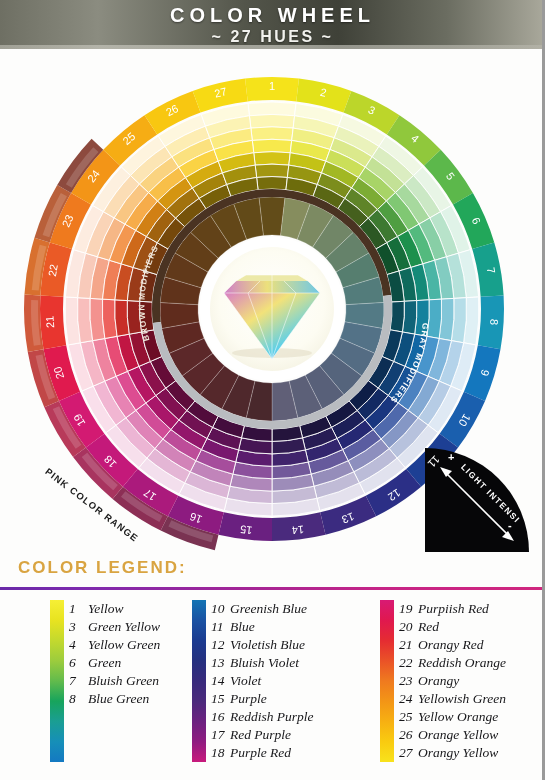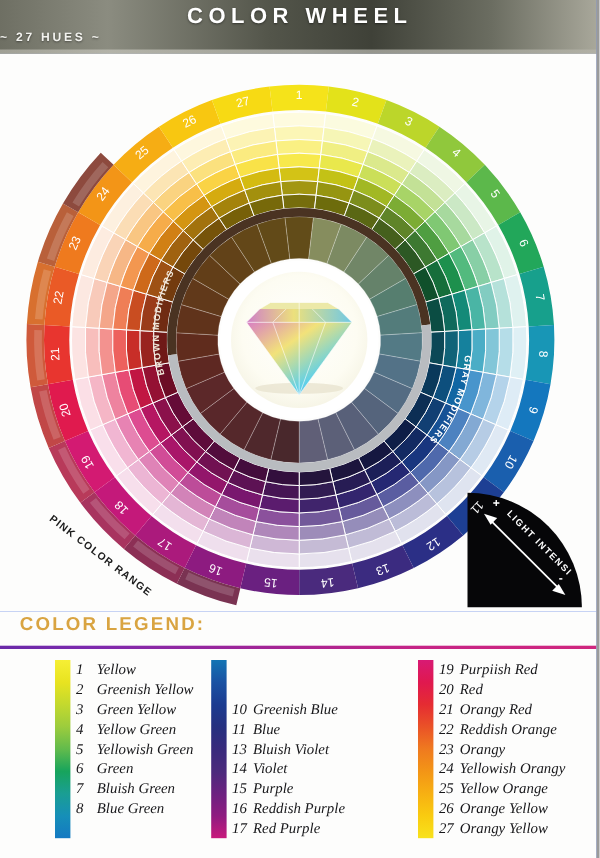--- a/index.html
+++ b/index.html
@@ -5,42 +5,42 @@
   html,body{margin:0;padding:0;}
   body{
     width:545px;height:780px;
     background:#fbfbfa;
     font-family:"Liberation Sans", sans-serif;
     overflow:hidden;
     position:relative;
     box-sizing:border-box;
     border-right:3px solid #9a9a9a;
   }
-  #root{position:relative;width:545px;height:780px;overflow:hidden;background:#1d4ed8;}
+  #root{position:relative;width:545px;height:780px;overflow:hidden;background:#86efac;}
 
   
   .header{
     position:absolute;left:0;top:0;width:545px;height:49px;
     background:linear-gradient(90deg,#6e6f63 0%,#8b8c80 18%,#53554a 45%,#3f4138 62%,#6b6d61 82%,#aaa99c 100%);
     overflow:hidden;
   }
   .header:after{
     content:"";position:absolute;left:0;right:0;bottom:0;height:4px;
     background:linear-gradient(90deg,#c9c8be,#e8e7df,#b9b8ae);
     opacity:.55;
   }
   .hdr-title{
     position:absolute;left:0;right:0;top:4px;text-align:center;
     color:#ffffff;font-weight:bold;font-size:20px;letter-spacing:5px;
     text-shadow:0 1px 2px rgba(0,0,0,.45);
     font-family:"Liberation Sans", sans-serif;
   }
   .hdr-sub{
-    position:absolute;left:0;right:0;top:28px;text-align:left;
-    color:#f2f2ee;font-weight:bold;font-size:11px;letter-spacing:2.5px;
+    position:absolute;left:0;right:0;top:28px;text-align:center;
+    color:#f2f2ee;font-weight:bold;font-size:16px;letter-spacing:2.5px;
     text-shadow:0 1px 2px rgba(0,0,0,.45);
   }
 
   
   .stage{position:absolute;left:0;top:49px;width:545px;height:507px;background:#fdfdfc;}
   .wheel-wrap{position:absolute;left:12px;top:4px;width:520px;height:500px;}
   svg.wheel{position:absolute;left:0;top:0;}
 
   .num{
     font-family:"Liberation Sans", sans-serif;
@@ -480,50 +480,50 @@
   </div>
 
   <div class="legend">
     <div class="legend-title">COLOR LEGEND:</div>
     <div class="legend-rule"></div>
     <div class="cols">
       <div class="col c1">
         <div class="strip" style="background: linear-gradient(rgb(246, 239, 53), rgb(232, 227, 32), rgb(195, 217, 46), rgb(156, 204, 61), rgb(98, 187, 76), rgb(23, 164, 92), rgb(26, 158, 147), rgb(22, 143, 184), rgb(20, 121, 194));"></div>
         <div class="items">
             <div class="lrow"><span class="lnum">1</span><span class="lname">Yellow</span></div>
-            <div class="lrow"><span class="lnum">2</span><span class="lname">Greenish Yellow</span></div>
             <div class="lrow"><span class="lnum">3</span><span class="lname">Green Yellow</span></div>
             <div class="lrow"><span class="lnum">4</span><span class="lname">Yellow Green</span></div>
-            <div class="lrow"><span class="lnum">5</span><span class="lname">Yellowish Green</span></div>
             <div class="lrow"><span class="lnum">6</span><span class="lname">Green</span></div>
             <div class="lrow"><span class="lnum">7</span><span class="lname">Bluish Green</span></div>
             <div class="lrow"><span class="lnum">8</span><span class="lname">Blue Green</span></div>
           </div>
       </div>
       <div class="col c2">
         <div class="strip" style="background: linear-gradient(rgb(19, 116, 180), rgb(26, 82, 163), rgb(27, 59, 144), rgb(37, 48, 127), rgb(56, 42, 124), rgb(75, 42, 124), rgb(108, 33, 128), rgb(143, 27, 128), rgb(200, 26, 124));"></div>
         <div class="items">
             <div class="lrow"><span class="lnum">10</span><span class="lname">Greenish Blue</span></div>
             <div class="lrow"><span class="lnum">11</span><span class="lname">Blue</span></div>
+            <div class="lrow"><span class="lnum">12</span><span class="lname">Violetish Blue</span></div>
             <div class="lrow"><span class="lnum">13</span><span class="lname">Bluish Violet</span></div>
             <div class="lrow"><span class="lnum">14</span><span class="lname">Violet</span></div>
             <div class="lrow"><span class="lnum">15</span><span class="lname">Purple</span></div>
             <div class="lrow"><span class="lnum">16</span><span class="lname">Reddish Purple</span></div>
             <div class="lrow"><span class="lnum">17</span><span class="lname">Red Purple</span></div>
+            <div class="lrow"><span class="lnum">18</span><span class="lname">Purple Red</span></div>
           </div>
       </div>
       <div class="col c3">
         <div class="strip" style="background: linear-gradient(rgb(216, 26, 116), rgb(224, 24, 79), rgb(229, 44, 50), rgb(234, 82, 39), rgb(239, 122, 31), rgb(243, 149, 22), rgb(247, 176, 18), rgb(249, 203, 16), rgb(248, 226, 28));"></div>
         <div class="items">
             <div class="lrow"><span class="lnum">19</span><span class="lname">Purpiish Red</span></div>
             <div class="lrow"><span class="lnum">20</span><span class="lname">Red</span></div>
             <div class="lrow"><span class="lnum">21</span><span class="lname">Orangy Red</span></div>
             <div class="lrow"><span class="lnum">22</span><span class="lname">Reddish Orange</span></div>
             <div class="lrow"><span class="lnum">23</span><span class="lname">Orangy</span></div>
-            <div class="lrow"><span class="lnum">24</span><span class="lname">Yellowish Orangy</span></div>
+            <div class="lrow"><span class="lnum">24</span><span class="lname">Yellowish Green</span></div>
             <div class="lrow"><span class="lnum">25</span><span class="lname">Yellow Orange</span></div>
             <div class="lrow"><span class="lnum">26</span><span class="lname">Orange Yellow</span></div>
             <div class="lrow"><span class="lnum">27</span><span class="lname">Orangy Yellow</span></div>
           </div>
       </div>
     </div>
 
   </div>
 
 </div>

